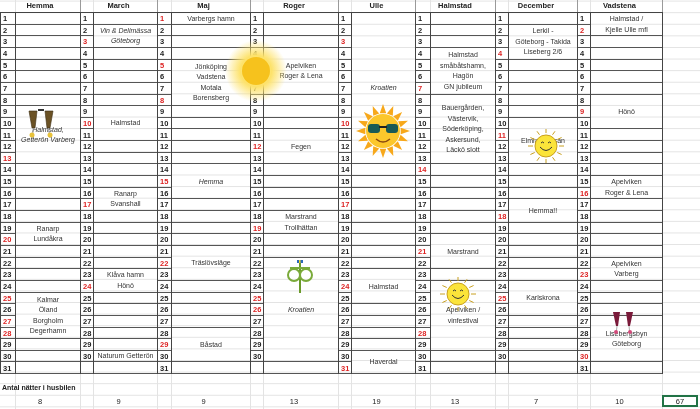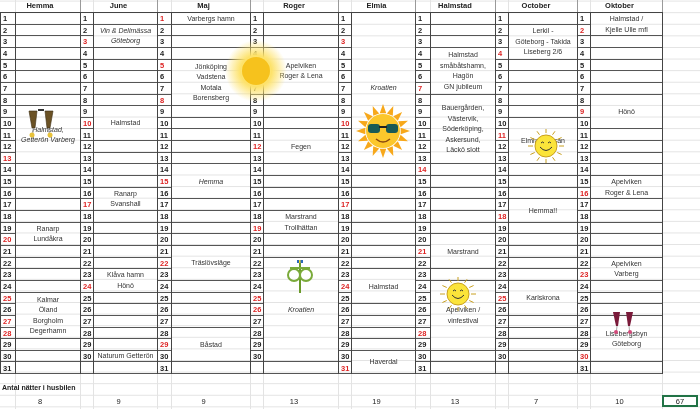--- a/index.html
+++ b/index.html
@@ -105,21 +105,21 @@
     <div class="evt it" style="left: 15px; width: 64px; top: 93.2px; height: 58.25px;">Halmstad,
 Getterön Varberg</div>
     <div class="evt" style="left: 15px; width: 64px; top: 209.7px; height: 23.3px;">Ranarp
 Lundåkra</div>
     <div class="evt" style="left: 15px; width: 64px; top: 279.6px; height: 46.6px;">Kalmar
 Öland
 Borgholm
 Degerhamn</div>
   </div>
 <div class="total" style="left: 0px; width: 80px;">8</div>
-<div class="hdr" style="left: 80px; width: 77px;">June</div>
+<div class="hdr" style="left: 80px; width: 77px;">March</div>
 <div class="hdrline" style="left: 157px;"></div>
 <div class="month" style="left: 80px; width: 78px;">
     <div class="daycol" style="width: 13px;">
       <div class="day" style="top: 0px; height: 11.65px;">1</div>
       <div class="day" style="top: 11.65px; height: 11.65px;">2</div>
       <div class="day red" style="top: 23.3px; height: 11.65px;">3</div>
       <div class="day" style="top: 34.95px; height: 11.65px;">4</div>
       <div class="day" style="top: 46.6px; height: 11.65px;">5</div>
       <div class="day" style="top: 58.25px; height: 11.65px;">6</div>
       <div class="day" style="top: 69.9px; height: 11.65px;">7</div>
@@ -306,21 +306,21 @@
     <div class="cell" style="left: 13px; width: 74px; top: 244.65px; height: 104.85px;"></div>
     <div class="cell" style="left: 13px; width: 74px; top: 349.5px; height: 11.65px;"></div>
     <div class="evt" style="left: 13px; width: 74px; top: 34.95px; height: 46.6px;">Apelviken
 Roger &amp; Lena</div>
     <div class="evt" style="left: 13px; width: 74px; top: 116.5px; height: 34.95px;">Fegen</div>
     <div class="evt" style="left: 13px; width: 74px; top: 198.05px; height: 23.3px;">Marstrand
 Trollhättan</div>
     <div class="evt it" style="left: 13px; width: 74px; top: 244.65px; height: 104.85px;">Kroatien</div>
   </div>
 <div class="total" style="left: 250px; width: 88px;">13</div>
-<div class="hdr" style="left: 338px; width: 77px;">Elmia</div>
+<div class="hdr" style="left: 338px; width: 77px;">Ulle</div>
 <div class="hdrline" style="left: 415px;"></div>
 <div class="month" style="left: 338px; width: 78px;">
     <div class="daycol" style="width: 13px;">
       <div class="day" style="top: 0px; height: 11.65px;">1</div>
       <div class="day" style="top: 11.65px; height: 11.65px;">2</div>
       <div class="day red" style="top: 23.3px; height: 11.65px;">3</div>
       <div class="day" style="top: 34.95px; height: 11.65px;">4</div>
       <div class="day" style="top: 46.6px; height: 11.65px;">5</div>
       <div class="day" style="top: 58.25px; height: 11.65px;">6</div>
       <div class="day" style="top: 69.9px; height: 11.65px;">7</div>
@@ -429,21 +429,21 @@
     <div class="evt" style="left: 15px; width: 64px; top: 81.55px; height: 69.9px;">Bauergården,
 Västervik,
 Söderköping,
 Askersund,
 Läckö slott</div>
     <div class="evt" style="left: 15px; width: 64px; top: 221.35px; height: 34.95px;">Marstrand</div>
     <div class="evt" style="left: 15px; width: 64px; top: 267.95px; height: 69.9px;">Apelviken /
 vinfestival</div>
   </div>
 <div class="total" style="left: 415px; width: 80px;">13</div>
-<div class="hdr" style="left: 495px; width: 82px;">October</div>
+<div class="hdr" style="left: 495px; width: 82px;">December</div>
 <div class="hdrline" style="left: 577px;"></div>
 <div class="month" style="left: 495px; width: 83px;">
     <div class="daycol" style="width: 13px;">
       <div class="day" style="top: 0px; height: 11.65px;">1</div>
       <div class="day" style="top: 11.65px; height: 11.65px;">2</div>
       <div class="day" style="top: 23.3px; height: 11.65px;">3</div>
       <div class="day red" style="top: 34.95px; height: 11.65px;">4</div>
       <div class="day" style="top: 46.6px; height: 11.65px;">5</div>
       <div class="day" style="top: 58.25px; height: 11.65px;">6</div>
       <div class="day" style="top: 69.9px; height: 11.65px;">7</div>
@@ -496,21 +496,21 @@
     <div class="cell" style="left: 13px; width: 68px; top: 337.85px; height: 11.65px;"></div>
     <div class="cell" style="left: 13px; width: 68px; top: 349.5px; height: 11.65px;"></div>
     <div class="evt" style="left: 13px; width: 68px; top: 11.65px; height: 34.95px;">Lerkil -
 Göteborg - Takida
 Liseberg 2/6</div>
     <div class="evt" style="left: 13px; width: 68px; top: 104.85px; height: 46.6px;">Elmia mässan</div>
     <div class="evt" style="left: 13px; width: 68px; top: 186.4px; height: 23.3px;">Hemma!!</div>
     <div class="evt" style="left: 13px; width: 68px; top: 267.95px; height: 34.95px;">Karlskrona</div>
   </div>
 <div class="total" style="left: 495px; width: 82px;">7</div>
-<div class="hdr" style="left: 577px; width: 85px;">Oktober</div>
+<div class="hdr" style="left: 577px; width: 85px;">Vadstena</div>
 <div class="hdrline" style="left: 662px;"></div>
 <div class="month" style="left: 577px; width: 86px;">
     <div class="daycol" style="width: 13px;">
       <div class="day" style="top: 0px; height: 11.65px;">1</div>
       <div class="day red" style="top: 11.65px; height: 11.65px;">2</div>
       <div class="day" style="top: 23.3px; height: 11.65px;">3</div>
       <div class="day" style="top: 34.95px; height: 11.65px;">4</div>
       <div class="day" style="top: 46.6px; height: 11.65px;">5</div>
       <div class="day" style="top: 58.25px; height: 11.65px;">6</div>
       <div class="day" style="top: 69.9px; height: 11.65px;">7</div>

